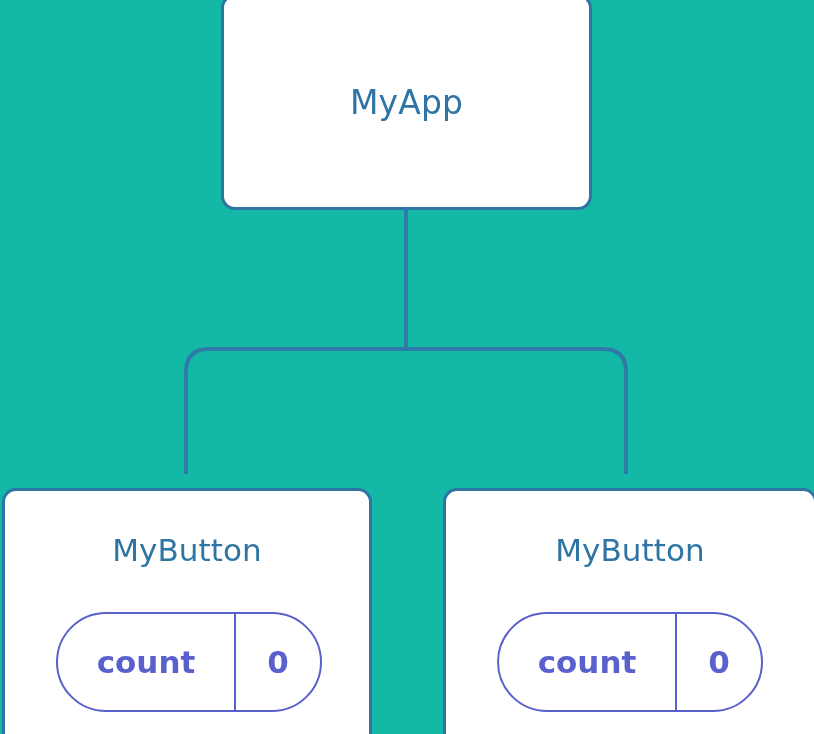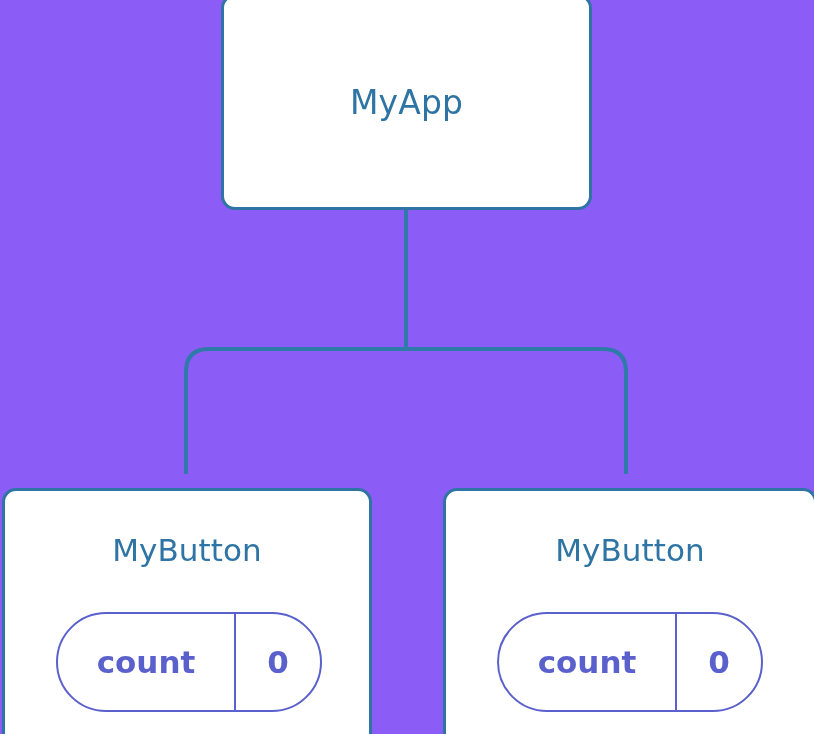--- a/index.html
+++ b/index.html
@@ -10,21 +10,21 @@
   body {
     width: 814px;
     height: 734px;
     overflow: hidden;
     font-family: "DejaVu Sans", "Liberation Sans", sans-serif;
   }
   #diagram-root {
     position: relative;
     width: 814px;
     height: 734px;
-    background: #8b5cf6;
+    background: #14b8a6;
   }
   
   #connectors {
     position: absolute;
     inset: 0;
     width: 814px;
     height: 734px;
   }
   
   .node {

